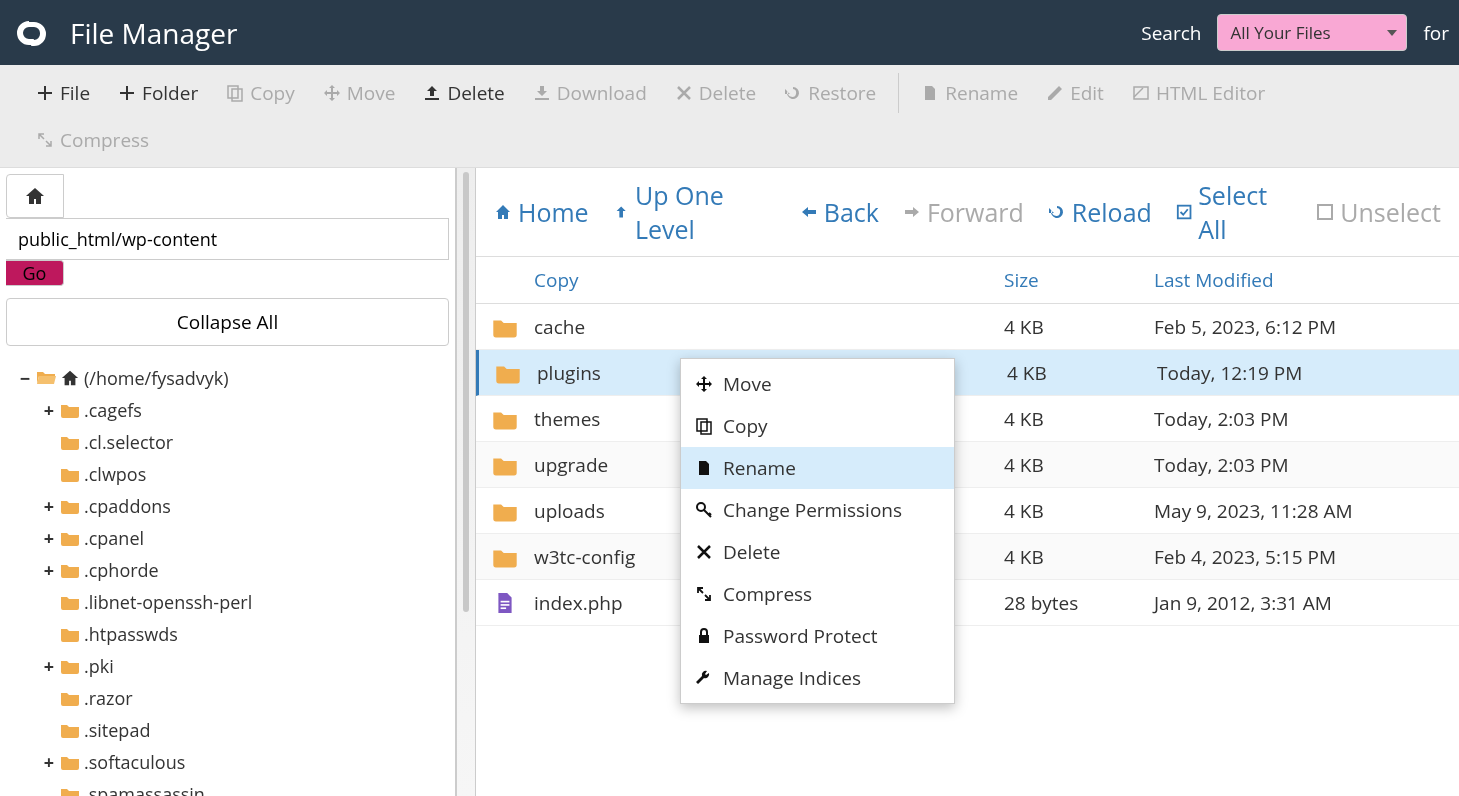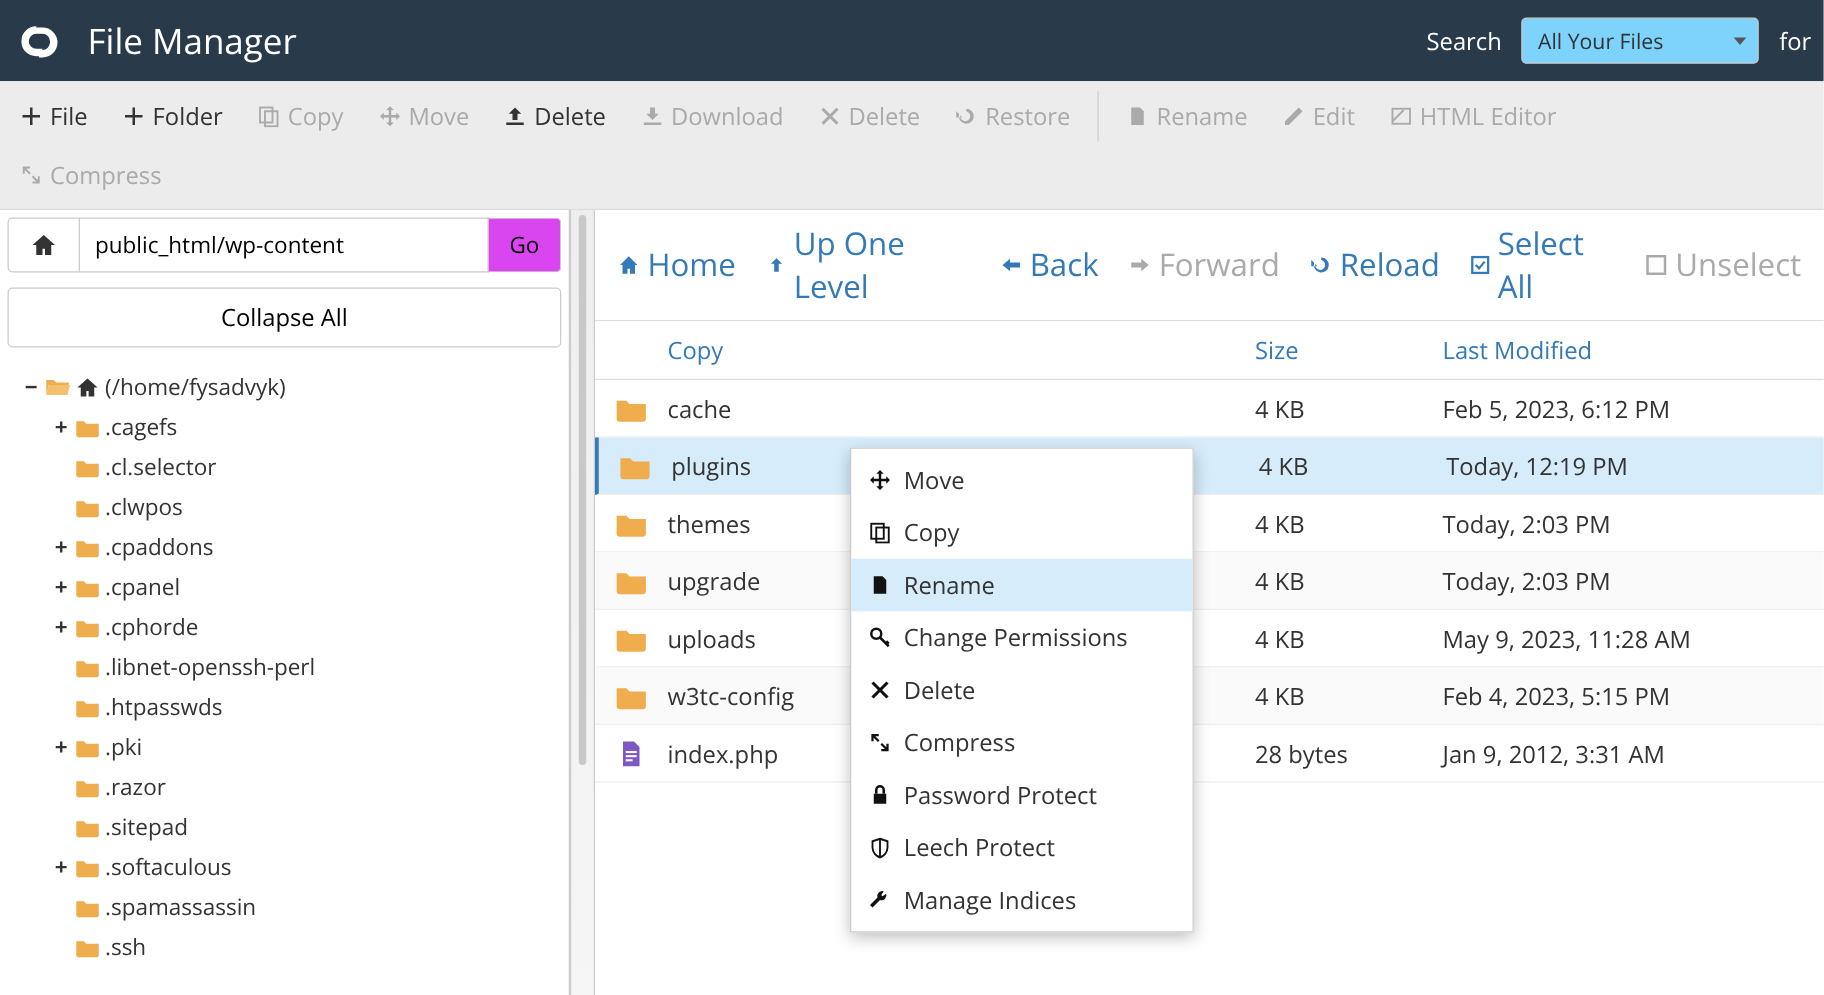--- a/index.html
+++ b/index.html
@@ -3,36 +3,36 @@
 <meta charset="utf-8">
 <style>
 * { margin: 0; padding: 0; box-sizing: border-box; font-family: -apple-system, BlinkMacSystemFont, "Segoe UI", "Open Sans", Helvetica, Arial, sans-serif; }
 body { background: #fff; overflow: hidden; width: 1459px; height: 796px; }
 
 .header { background: #293a4a; color: #fff; height: 65px; display: flex; align-items: center; padding: 0 10px; }
 .logo { width: 50px; display: flex; align-items: center; justify-content: center; }
 .logo svg { width: 36px; height: 36px; }
 .app-title { font-size: 28px; color: #fff; margin-left: 10px; font-weight: 400; text-align: right; }
 .search-area { margin-left: auto; display: flex; align-items: center; gap: 16px; font-size: 19px; }
-.search-select { background: #7dd3fc; border: 1px solid #ccc; border-radius: 4px; padding: 6px 30px 6px 12px; font-size: 17px; color: #333; appearance: none; position: relative; min-width: 190px; }
+.search-select { background: #f9a8d4; border: 1px solid #ccc; border-radius: 4px; padding: 6px 30px 6px 12px; font-size: 17px; color: #333; appearance: none; position: relative; min-width: 190px; }
 .select-wrap { position: relative; }
 .select-wrap::after { content: ''; position: absolute; right: 10px; top: 50%; transform: translateY(-50%); border-left: 5px solid transparent; border-right: 5px solid transparent; border-top: 6px solid #555; pointer-events: none; }
 
-.toolbar { background: #ececec; border-bottom: 1px solid #ddd; padding: 8px 4px; display: flex; flex-wrap: wrap; gap: 4px; }
+.toolbar { background: #ececec; border-bottom: 1px solid #ddd; padding: 8px 24px; display: flex; flex-wrap: wrap; gap: 4px; }
 .toolbar-item { display: inline-flex; align-items: center; gap: 6px; padding: 6px 12px; font-size: 19px; color: #333; cursor: pointer; border-radius: 3px; }
 .toolbar-item.disabled { color: #aaa; cursor: default; }
 .toolbar-item svg { width: 18px; height: 18px; }
 .toolbar-sep { width: 1px; height: 40px; background: #ccc; margin: 0 6px; }
 
 .main { display: flex; height: calc(100% - 165px); }
 .sidebar { width: 456px; border-right: 1px solid #ccc; display: flex; flex-direction: column; }
-.path-row { display: flex; padding: 6px; gap: 0; }
+.path-row { display: flex; padding: 6px; gap: 0; flex-direction: column; }
 .home-btn { width: 58px; height: 44px; border: 1px solid #ccc; display: flex; align-items: center; justify-content: center; background: #fff; border-radius: 4px 0 0 4px; }
 .path-input { flex: 1; border: 1px solid #ccc; border-left: 0; padding: 8px 12px; font-size: 18px; }
-.go-btn { width: 58px; border: 1px solid #ccc; border-left: 0; background: #d946ef; font-size: 18px; border-radius: 0 4px 4px 0; cursor: pointer; }
+.go-btn { width: 58px; border: 1px solid #ccc; border-left: 0; background: #be185d; font-size: 18px; border-radius: 0 4px 4px 0; cursor: pointer; }
 .collapse-btn { margin: 6px; border: 1px solid #ccc; background: #fff; padding: 10px; font-size: 19px; border-radius: 4px; cursor: pointer; }
 .tree { padding: 10px 0 10px 18px; overflow-y: auto; font-size: 18px; color: #333; }
 .tree-node { display: flex; align-items: center; gap: 4px; padding: 4px 0; white-space: nowrap; }
 .tree-children { padding-left: 24px; }
 .expander { width: 14px; font-weight: bold; color: #333; display: inline-block; text-align: center; }
 .folder-icon { width: 20px; height: 16px; display: inline-block; }
 .folder-icon.closed { fill: #f0ad4e; }
 .folder-icon.open { fill: #f0ad4e; }
 
 .splitter { width: 20px; background: linear-gradient(#eee,#f6f6f6); border-left: 1px solid #ccc; border-right: 1px solid #ccc; cursor: col-resize; display:flex; align-items:flex-start; justify-content:center; padding-top:4px;}
@@ -464,24 +464,17 @@
   </div>
   <div class="ctx-item">
     <svg viewBox="0 0 18 18">
         <rect x="4" y="8" width="10" height="8" fill="#111"></rect>
         <path d="M6 8V5a3 3 0 0 1 6 0v3" stroke="#111" fill="none" stroke-width="2"></path>
       </svg>
     <span>Password Protect</span>
   </div>
   <div class="ctx-item">
     <svg viewBox="0 0 18 18">
-        <path d="M9 2l6 2v5c0 4-3 7-6 8-3-1-6-4-6-8V4z" stroke="#111" fill="none" stroke-width="1.5"></path>
-        <path d="M9 2v15" stroke="#111" stroke-width="1.5"></path>
-      </svg>
-    <span>Leech Protect</span>
-  </div>
-  <div class="ctx-item">
-    <svg viewBox="0 0 18 18">
         <path d="M14 4a4 4 0 0 1-5 5l-6 6-2-2 6-6a4 4 0 0 1 5-5l-2 3 1 1z" fill="#111"></path>
       </svg>
     <span>Manage Indices</span>
   </div>
 </div>
 
 </body></html>

